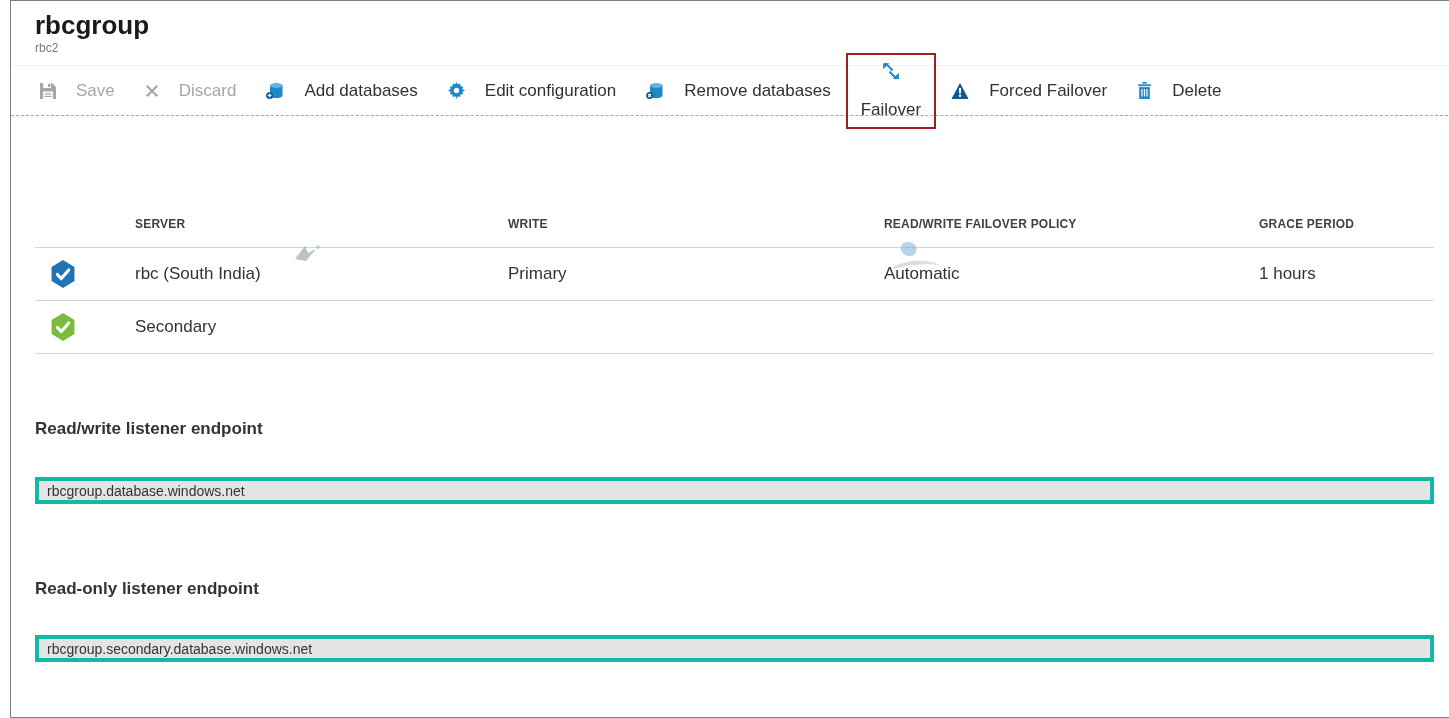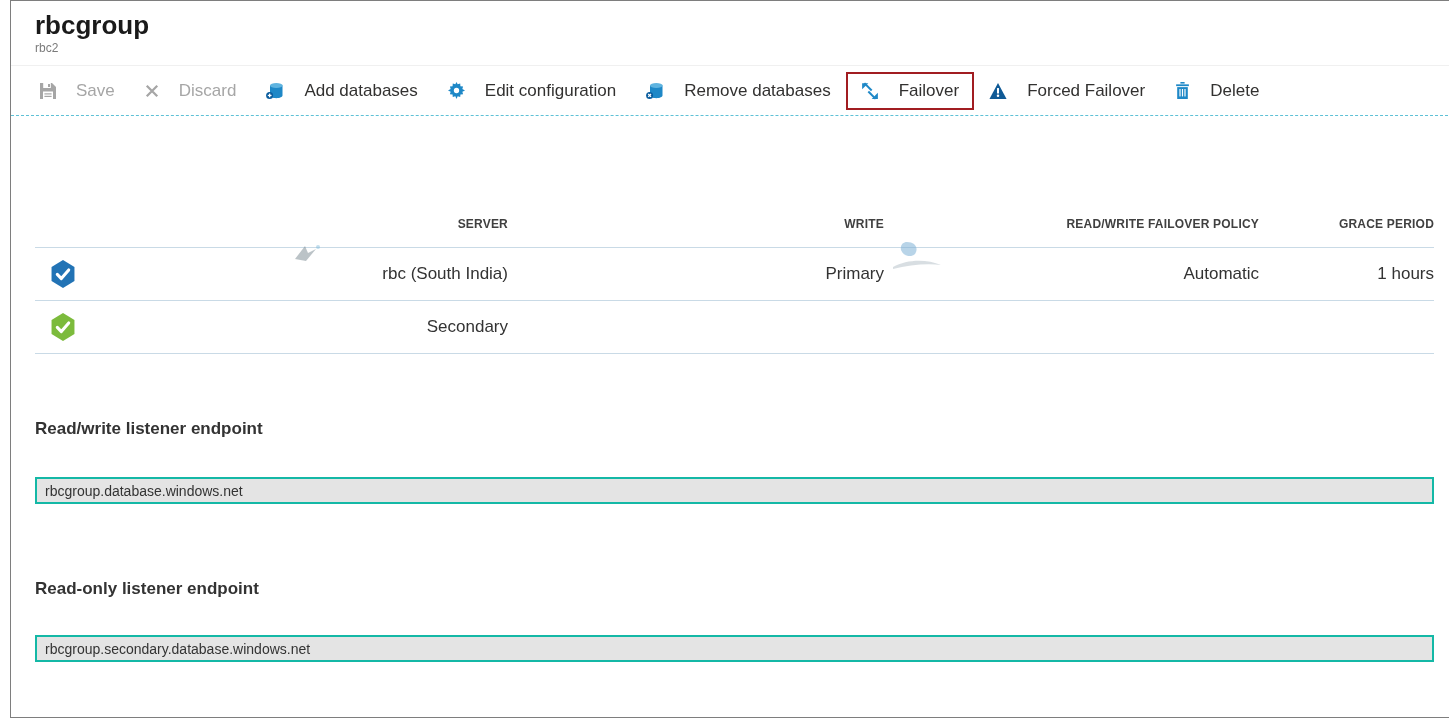--- a/index.html
+++ b/index.html
@@ -30,50 +30,49 @@
   }
   .tb-item {
     display: flex; align-items: center; gap: 20px;
     border: 2px solid transparent;
     background: transparent;
     padding: 7px 13px;
     font-family: inherit; font-size: 17px; color: #323130;
     cursor: pointer; white-space: nowrap;
   }
   .tb-item.disabled { color: #a6a6a6; cursor: default; }
-  .tb-item.highlight { border-color: #a11d21; }
+  .tb-item.highlight { border-color: #a11d21; flex-direction: column; }
   .tb-icon { display: flex; align-items: center; }
 
   
   .map-strip { position: relative; height: 84px; }
   .artifact { position: absolute; }
 
   
   .grid { margin: 0 24px; }
   .grid-header, .grid-row {
     display: grid;
     grid-template-columns: 100px 373px 376px 375px 1fr;
     align-items: center;
     border-bottom: 1px solid #c9dae6;
-    text-align: right;
   }
   .grid-header { height: 48px; font-size: 12px; font-weight: 700; color: #404040; letter-spacing: .2px; }
   .grid-row { height: 53px; font-size: 17px; color: #333; cursor: pointer; }
   .status-cell { padding-left: 15px; display: flex; align-items: center; }
 
   
   .section-label { margin: 64px 24px 0; font-size: 17px; font-weight: 700; color: #333; line-height: 21px; }
   .section-label.second { margin-top: 74px; }
   .endpoint-input {
     display: block;
     margin: 38px 24px 0;
     width: calc(100% - 48px);
     height: 27px;
     background: #e4e4e4;
-    border: 2px solid #14b8a6;
+    border: 4px solid #14b8a6;
     font-family: inherit; font-size: 14px; color: #333;
     padding: 0 8px;
   }
   .endpoint-input.second { margin-top: 36px; }
 </style>
 </head>
 <body>
 
 <div class="page">
 

